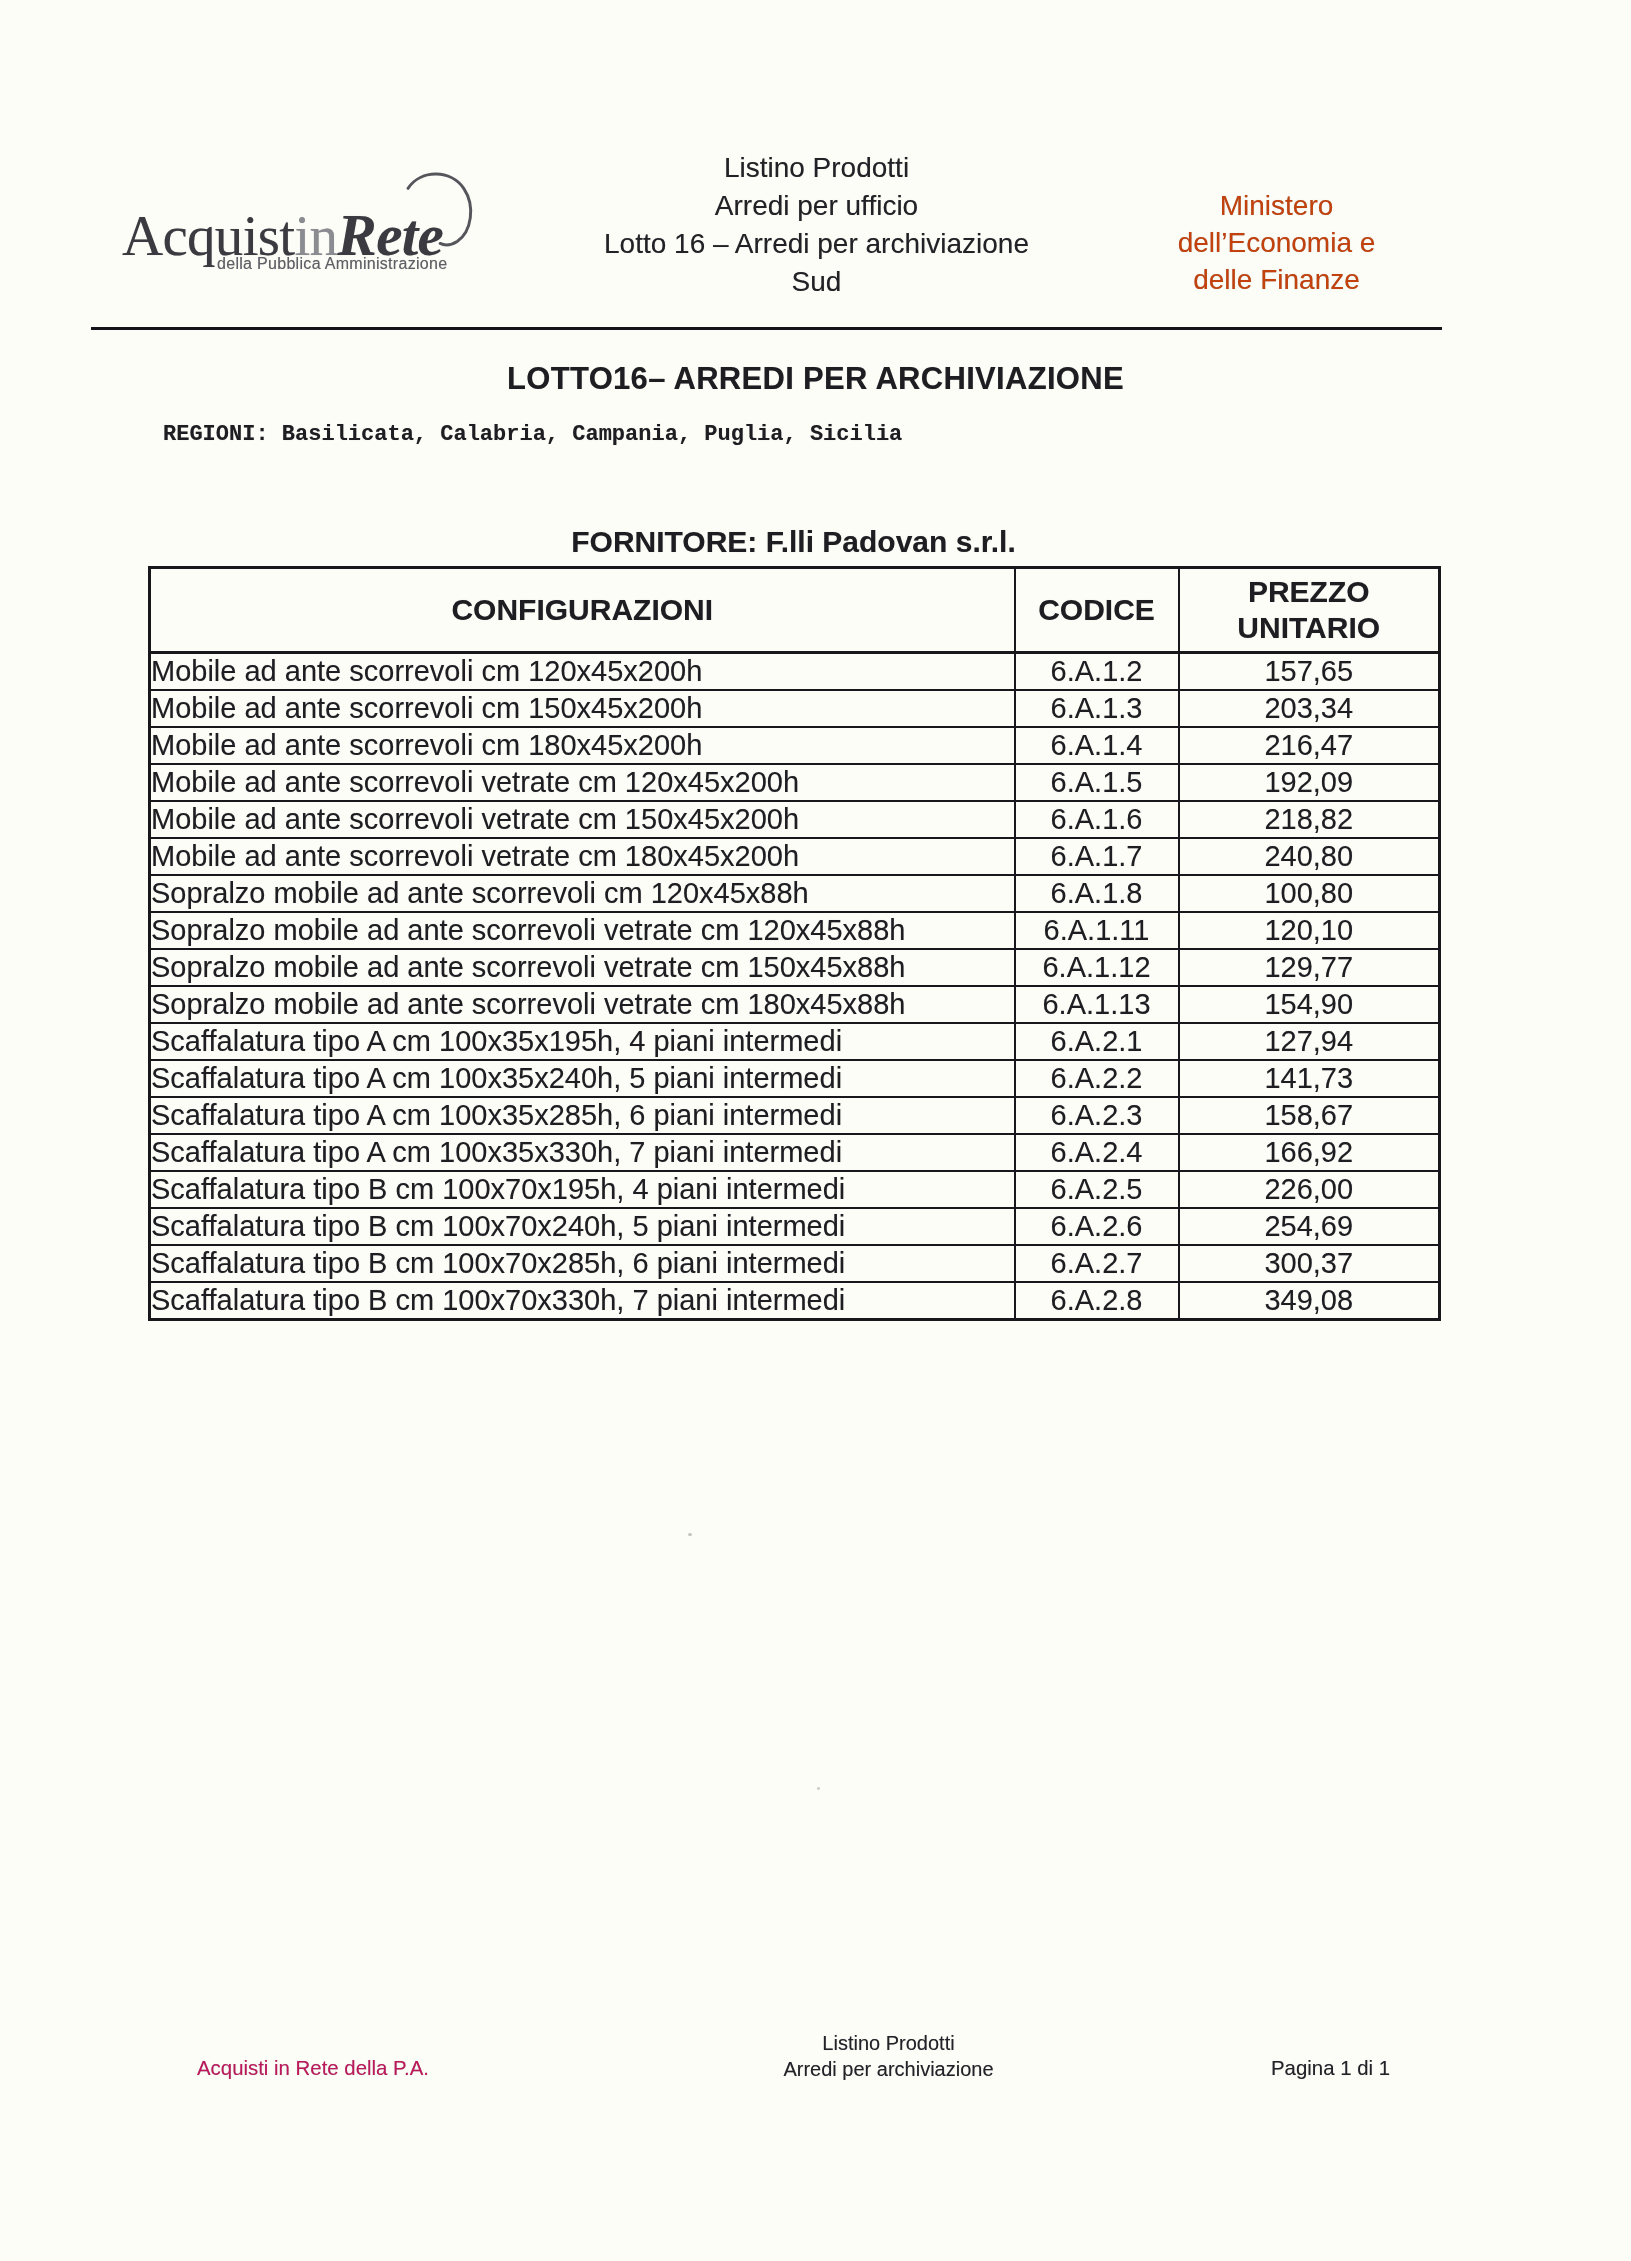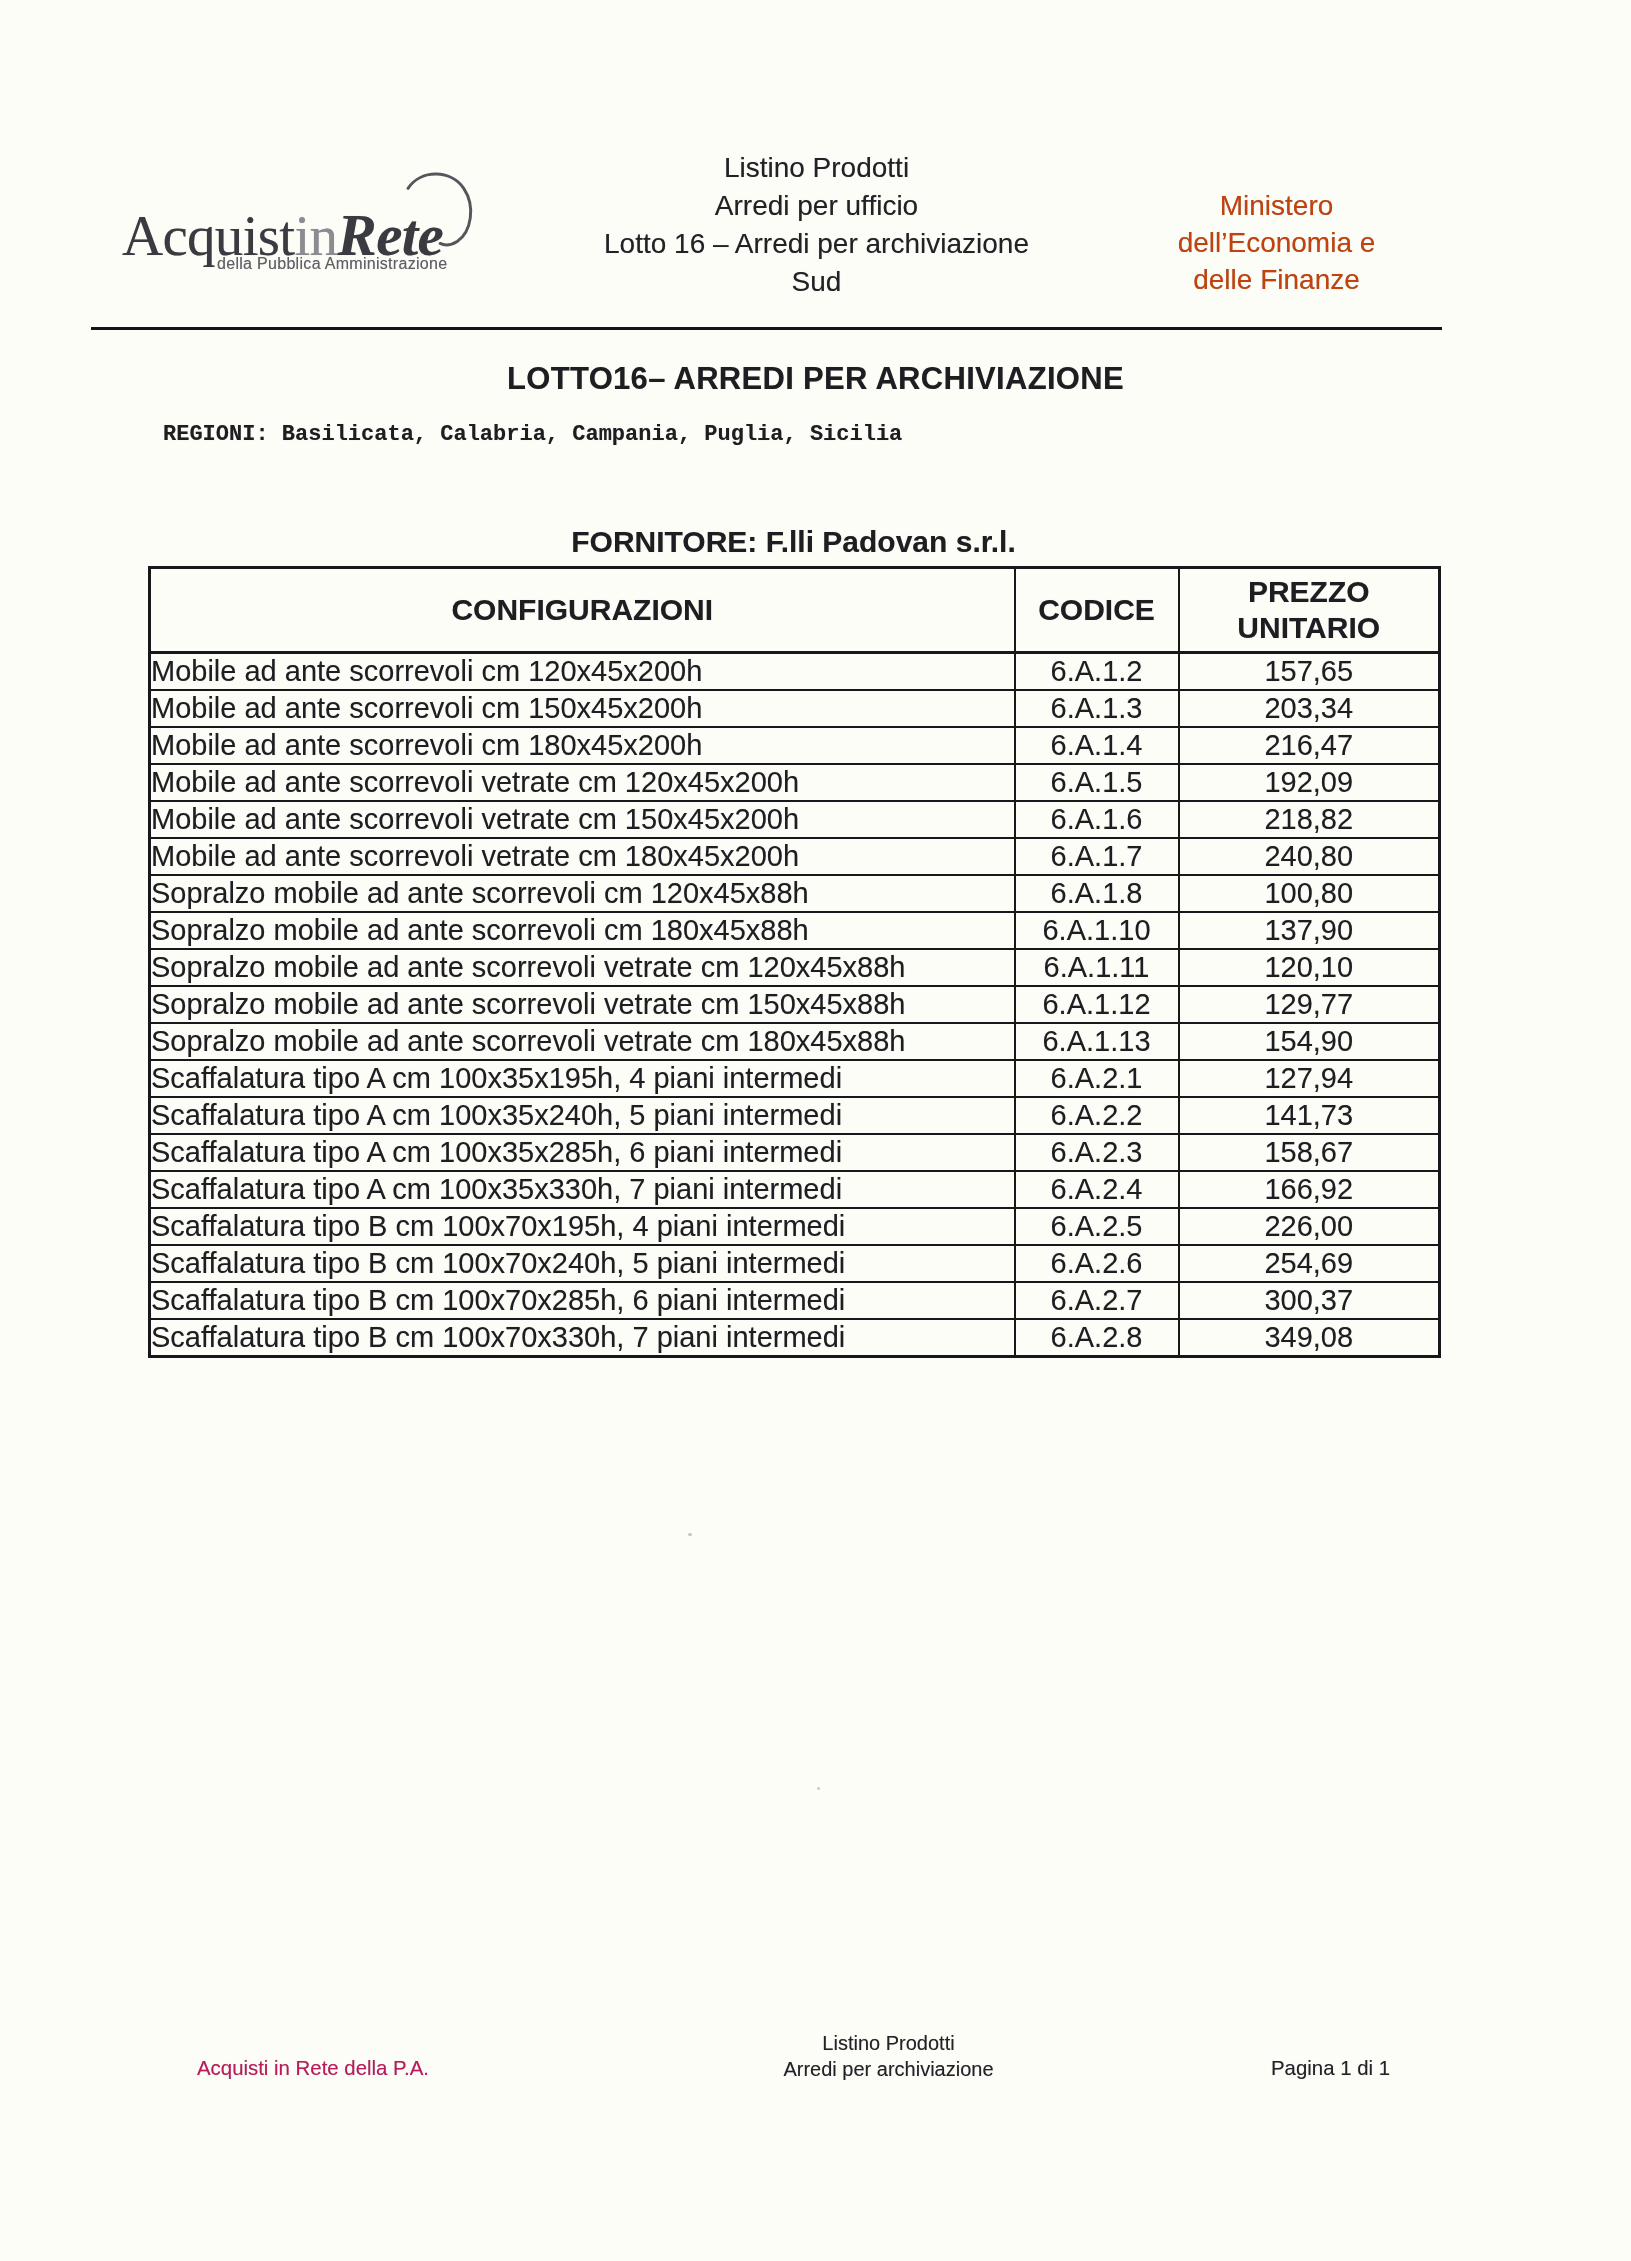--- a/index.html
+++ b/index.html
@@ -130,25 +130,20 @@
           <td class="cell-config">Mobile ad ante scorrevoli vetrate cm 180x45x200h</td>
           <td class="cell-code">6.A.1.7</td>
           <td class="cell-price">240,80</td>
         </tr>
         <tr>
           <td class="cell-config">Sopralzo mobile ad ante scorrevoli cm 120x45x88h</td>
           <td class="cell-code">6.A.1.8</td>
           <td class="cell-price">100,80</td>
         </tr>
         <tr>
-          <td class="cell-config">Sopralzo mobile ad ante scorrevoli cm 180x45x88h</td>
-          <td class="cell-code">6.A.1.10</td>
-          <td class="cell-price">137,90</td>
-        </tr>
-        <tr>
           <td class="cell-config">Sopralzo mobile ad ante scorrevoli vetrate cm 120x45x88h</td>
           <td class="cell-code">6.A.1.11</td>
           <td class="cell-price">120,10</td>
         </tr>
         <tr>
           <td class="cell-config">Sopralzo mobile ad ante scorrevoli vetrate cm 150x45x88h</td>
           <td class="cell-code">6.A.1.12</td>
           <td class="cell-price">129,77</td>
         </tr>
         <tr>

